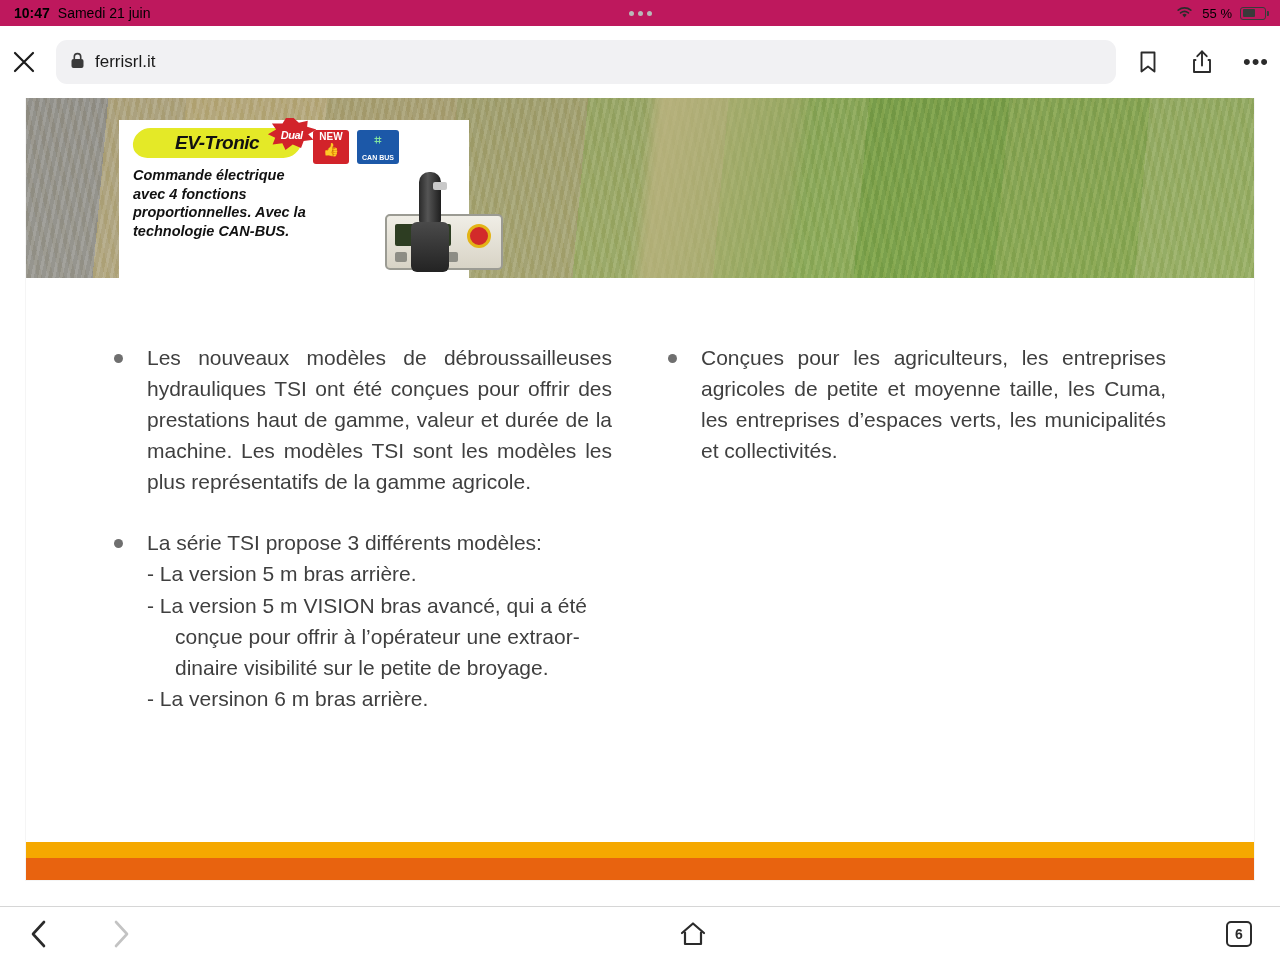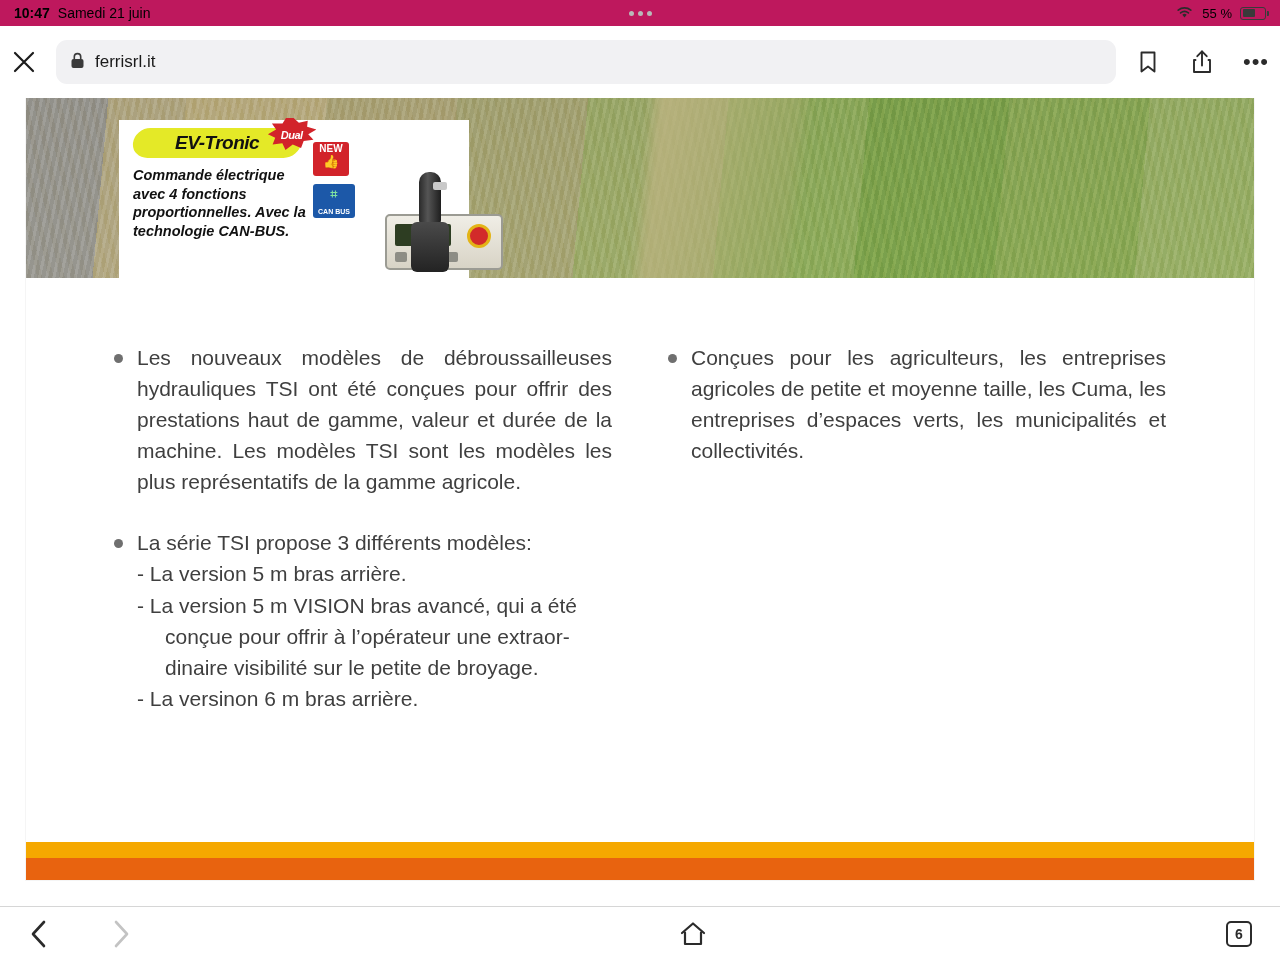--- a/index.html
+++ b/index.html
@@ -174,21 +174,21 @@
   }
   .badge-text {
     margin-top: 8px;
     font-size: 14.5px;
     line-height: 1.28;
     font-weight: 700;
     font-style: italic;
     color: #111;
   }
   .badge-right { flex: 1; position: relative; }
-  .mini-icons { display: flex; gap: 8px; margin-top: 14px; flex-direction: column; }
+  .mini-icons { display: flex; gap: 8px; margin-top: 2px; }
   .icon-new {
     width: 36px; height: 34px; background: #d2232a; color: #fff;
     border-radius: 3px; font-size: 10px; font-weight: 700;
     display: flex; flex-direction: column; align-items: center; justify-content: flex-start;
     padding-top: 2px; line-height: 1;
   }
   .icon-new .thumb { font-size: 13px; margin-top: 1px; }
   .icon-canbus {
     width: 42px; height: 34px; background: #1c58a8; color: #fff;
     border-radius: 3px; font-size: 7px; font-weight: 700;
@@ -249,21 +249,21 @@
     letter-spacing: -0.3px;
   }
   .cols {
     display: flex;
     gap: 56px;
     margin-top: 30px;
   }
   .col { flex: 1; }
   .bullet-item {
     display: flex;
-    gap: 14px;
+    gap: 24px;
     margin-bottom: 30px;
   }
   .bullet-dot {
     flex: none;
     width: 9px; height: 9px; border-radius: 50%;
     background: #6f6f6f;
     margin-top: 12px;
   }
   .bullet-body {
     font-size: 21px;

